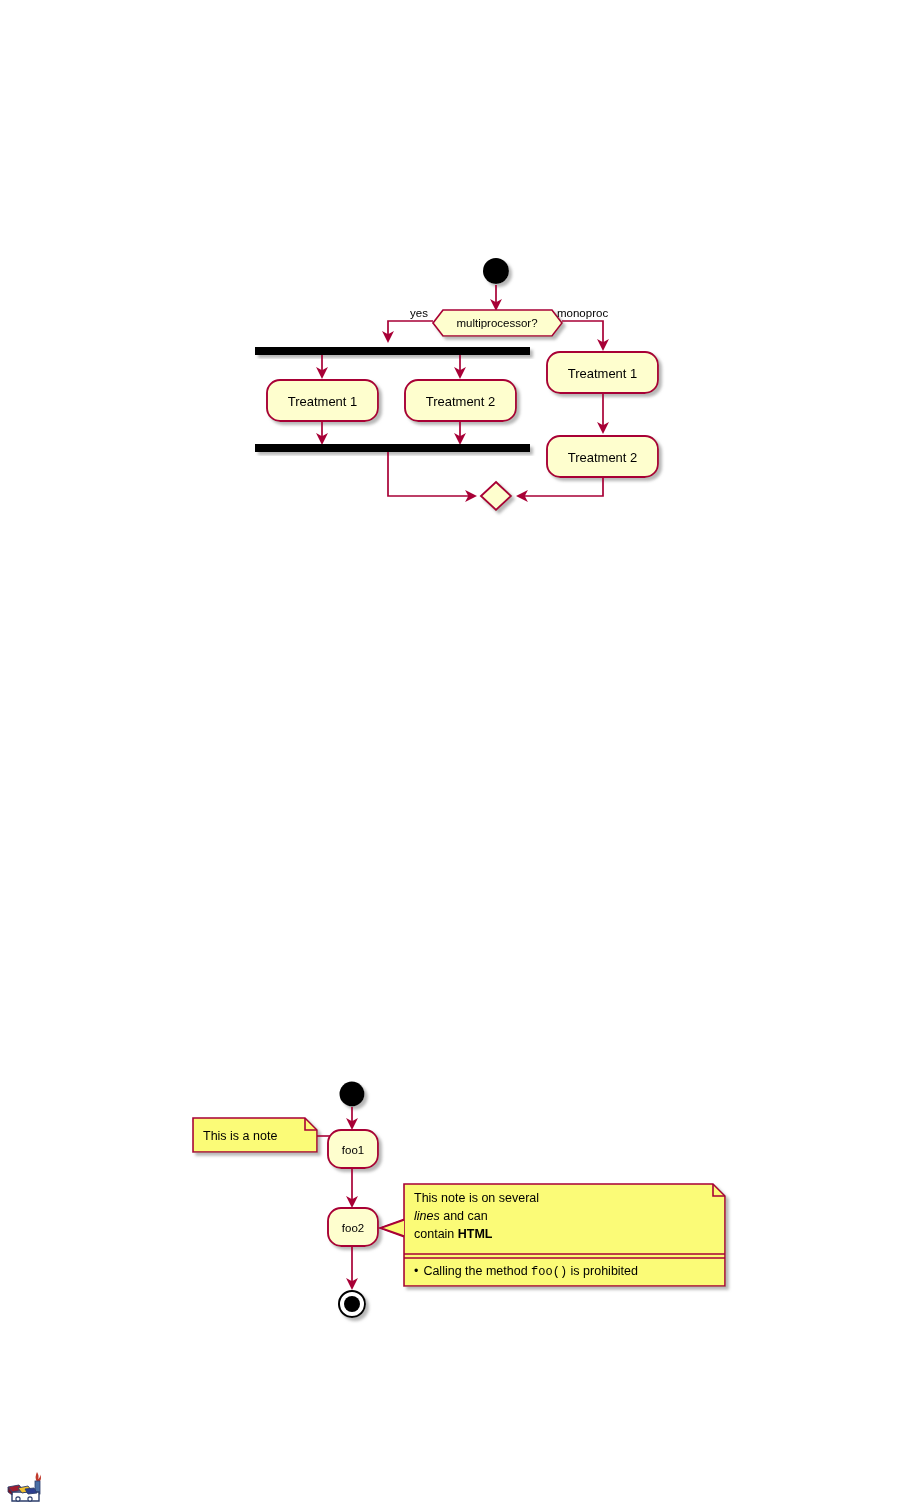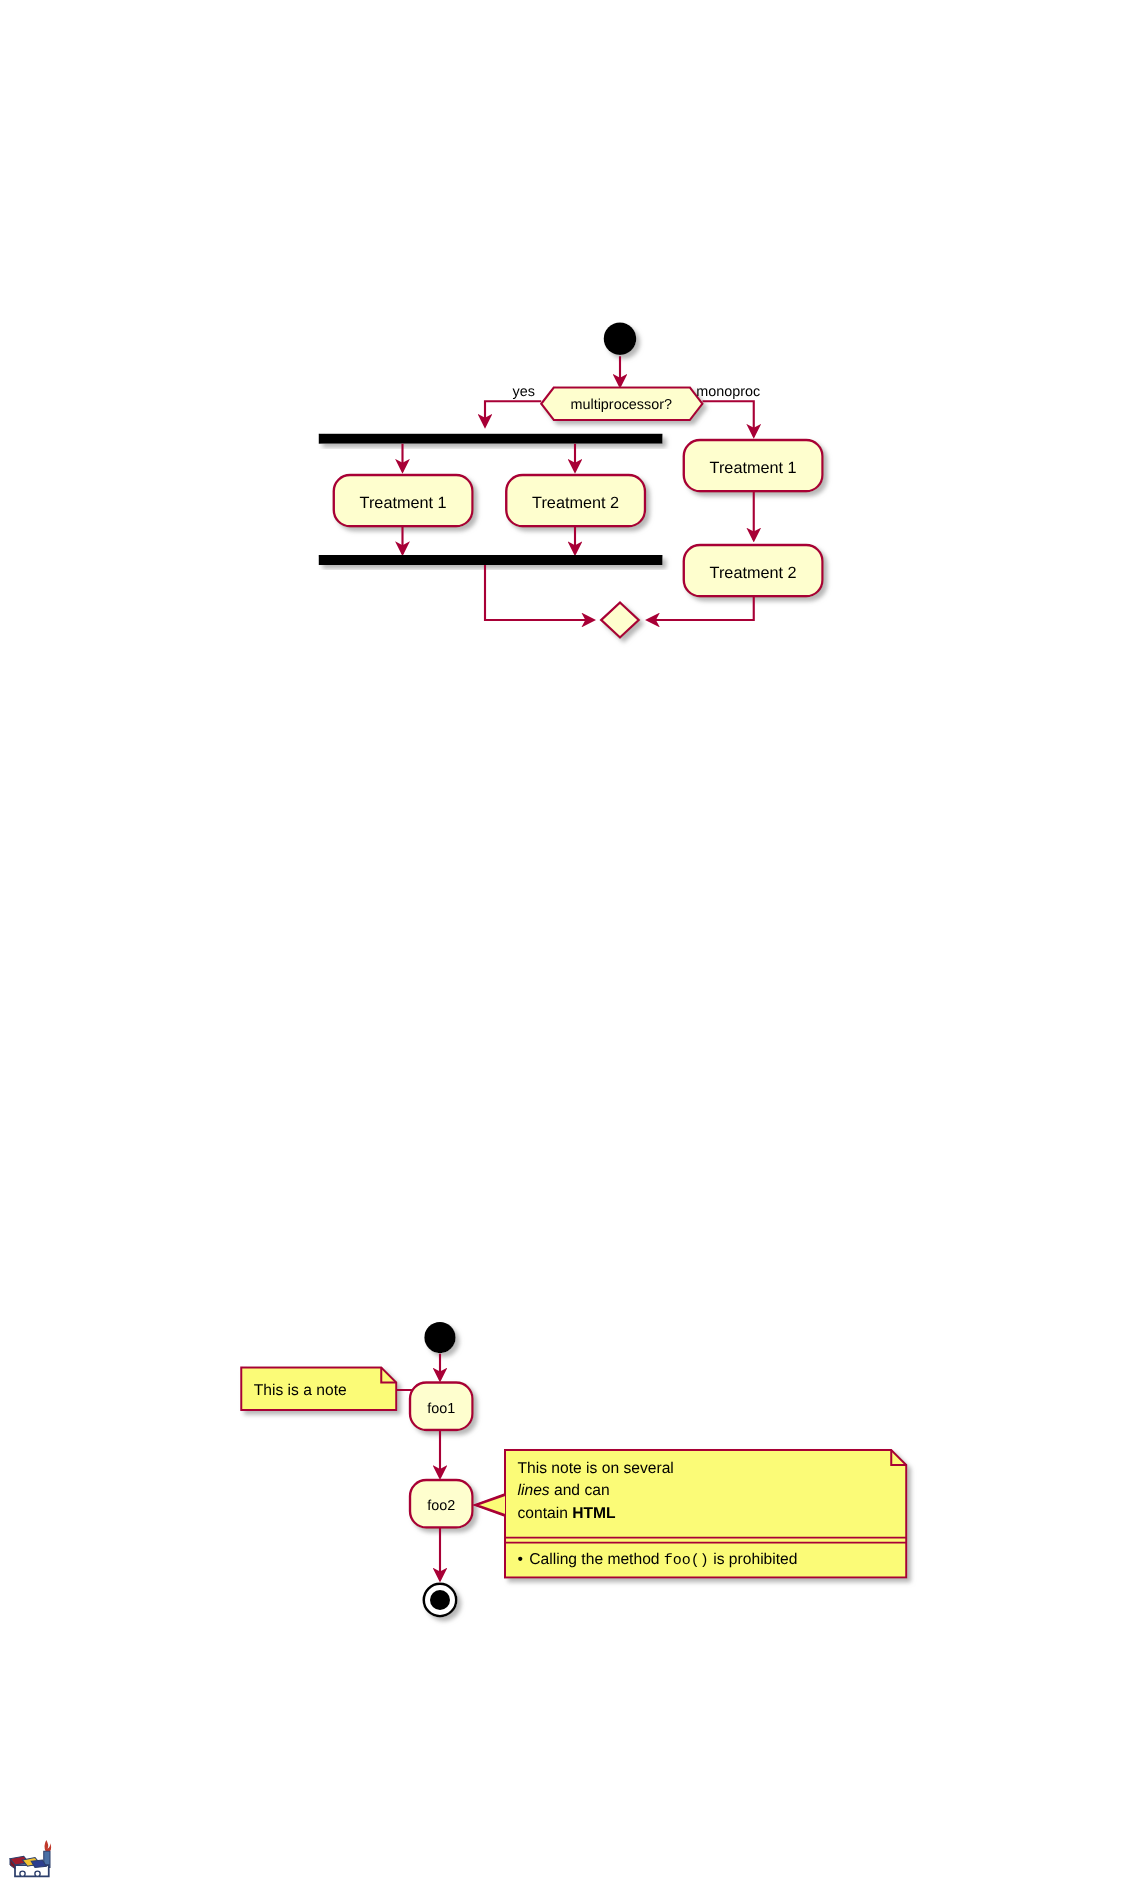--- a/index.html
+++ b/index.html
@@ -22,21 +22,21 @@
     position: absolute;
   }
   #diagram-fork-join {
     left: 0px;
     top: 0px;
     width: 908px;
     height: 560px;
   }
   #diagram-notes {
     left: 0px;
-    top: 1032px;
+    top: 1056px;
     width: 819px;
     height: 320px;
   }
   svg { display: block; overflow: visible; }
   .node-label {
     font-family: "Liberation Sans", sans-serif;
     font-size: 13px;
     fill: #000000;
   }
   .node-label-small {

